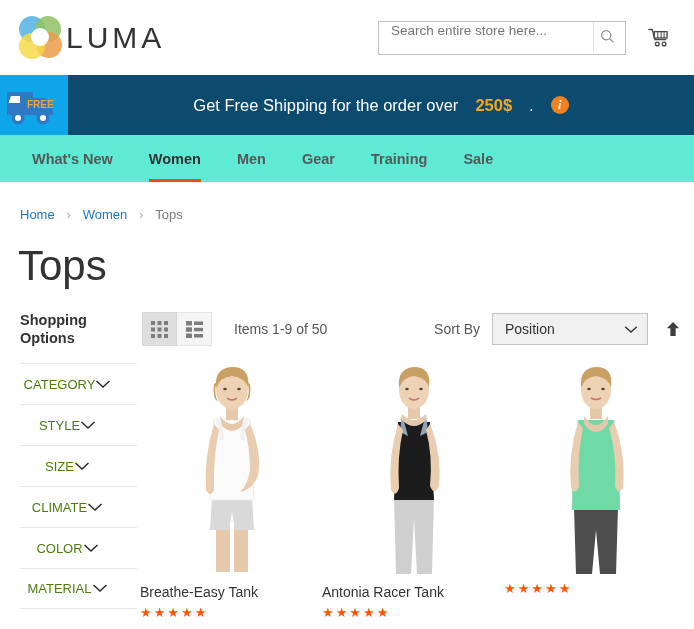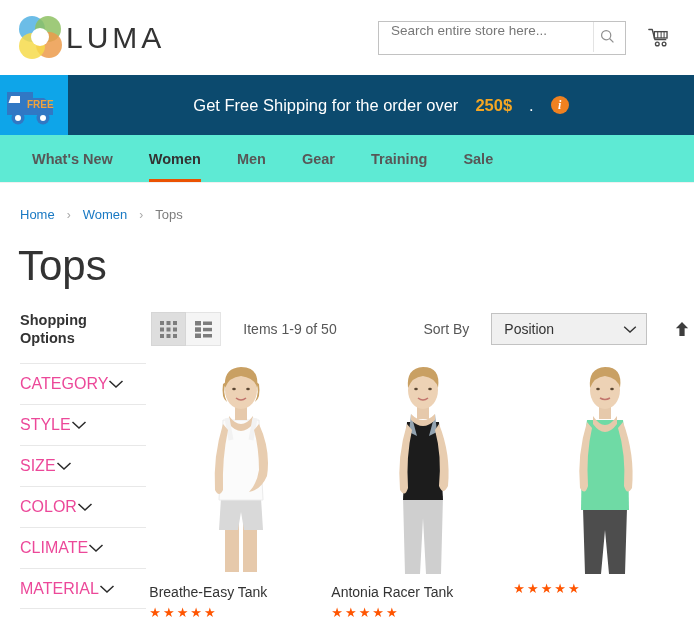--- a/index.html
+++ b/index.html
@@ -137,24 +137,24 @@
 
   
   .main { display: flex; padding-top: 22px; }
   .sidebar { width: 150px; padding-left: 20px; }
   .sidebar-title {
     font-size: 14.5px; font-weight: 700; color: #333333;
     line-height: 1.22; margin-bottom: 16px; width: 72px;
   }
   .filter-row {
     height: 41px;
-    display: flex; align-items: center; justify-content: flex-start;
+    display: flex; align-items: center; justify-content: center;
     padding-right: 22px;
     border-top: 1px solid #e8e8e8;
-    font-size: 16px; color: #ec4899;
+    font-size: 13px; color: #4d7c0f;
     cursor: pointer;
   }
   .filter-row:last-child { border-bottom: 1px solid #e8e8e8; }
 
   .content { flex: 1; padding-right: 8px; }
 
   
   .toolbar {
     display: flex; align-items: center;
     padding-left: 5px;
@@ -163,21 +163,21 @@
   .view-modes { display: flex; }
   .view-mode {
     width: 35px; height: 34px;
     display: flex; align-items: center; justify-content: center;
     background: #f5f5f5; border: 1px solid #e4e4e4;
     cursor: pointer;
   }
   .view-mode.active { background: #dedede; border-color: #d6d6d6; }
   .view-mode + .view-mode { border-left: 0; }
   .items-count { margin-left: 22px; font-size: 14px; color: #575757; }
-  .sort-wrap { margin-left: auto; display: flex; align-items: center; gap: 22px; }
+  .sort-wrap { margin-left: auto; display: flex; align-items: center; gap: 12px; }
   .sort-label { font-size: 14px; color: #575757; }
   .sort-select {
     width: 156px; height: 32px;
     border: 1px solid #c2c2c2; background: #f0f0f0;
     display: flex; align-items: center; justify-content: space-between;
     padding: 0 9px 0 12px;
     font-size: 14px; color: #333333;
     cursor: pointer;
   }
   .sort-dir { width: 26px; height: 30px; display:flex; align-items:center; justify-content:center; cursor: pointer; background: transparent; border: 0; }
@@ -310,29 +310,29 @@
     </div>
     <div class="filter-row">
       <span>SIZE</span>
       <span>
         <svg width="16" height="10" viewBox="0 0 16 10">
             <polyline points="1.5,2 8,8 14.5,2" fill="none" stroke="#2a2a2a" stroke-width="1.5"></polyline>
           </svg>
       </span>
     </div>
     <div class="filter-row">
-      <span>COLOR</span>
+      <span>CLIMATE</span>
       <span>
         <svg width="16" height="10" viewBox="0 0 16 10">
             <polyline points="1.5,2 8,8 14.5,2" fill="none" stroke="#2a2a2a" stroke-width="1.5"></polyline>
           </svg>
       </span>
     </div>
     <div class="filter-row">
-      <span>CLIMATE</span>
+      <span>COLOR</span>
       <span>
         <svg width="16" height="10" viewBox="0 0 16 10">
             <polyline points="1.5,2 8,8 14.5,2" fill="none" stroke="#2a2a2a" stroke-width="1.5"></polyline>
           </svg>
       </span>
     </div>
     <div class="filter-row">
       <span>MATERIAL</span>
       <span>
         <svg width="16" height="10" viewBox="0 0 16 10">

